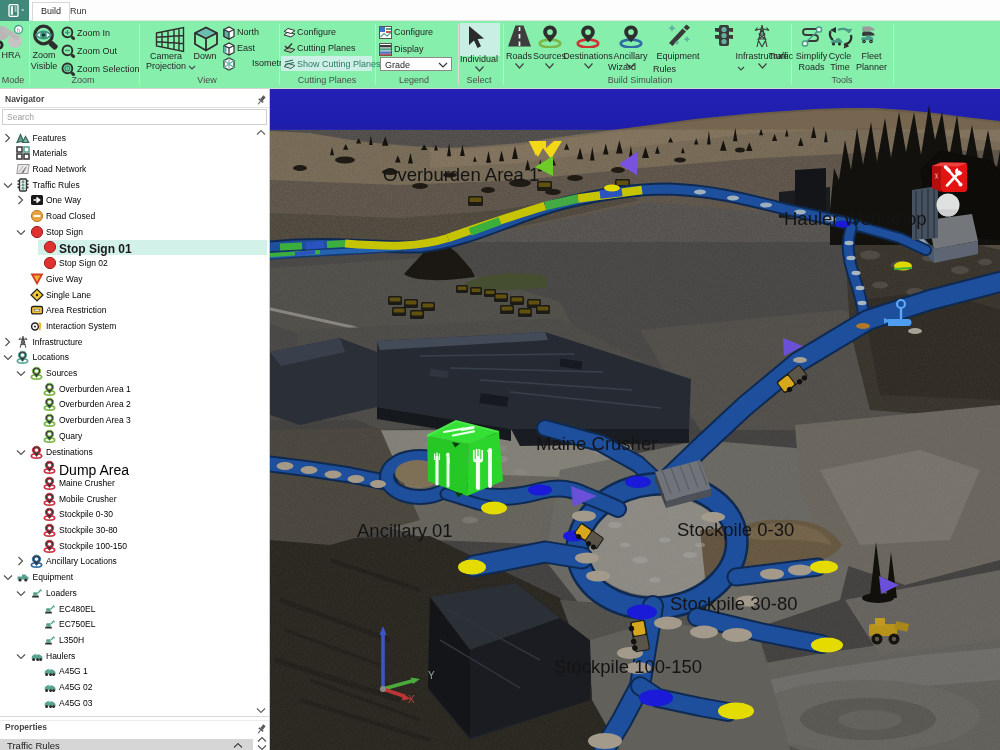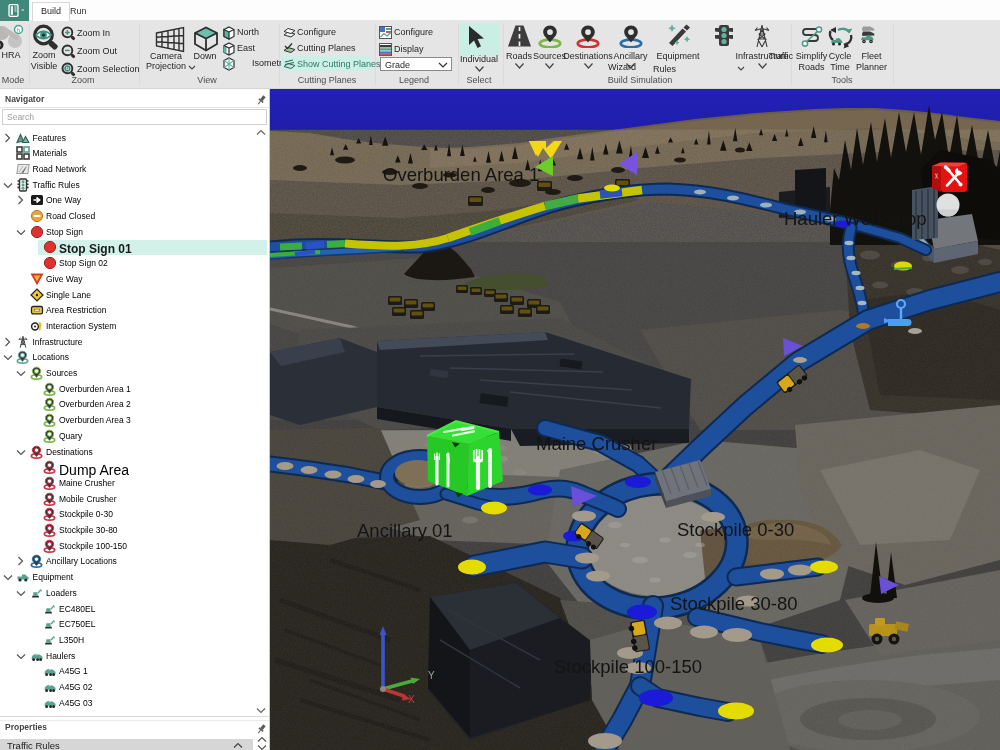--- a/index.html
+++ b/index.html
@@ -1,17 +1,17 @@
 <!DOCTYPE html>
 <html><head><meta charset="utf-8">
 <style>
 *{margin:0;padding:0;box-sizing:border-box}
 html,body{width:1000px;height:750px;overflow:hidden;font-family:"Liberation Sans",sans-serif;background:#fff}
 .abs{position:absolute}
-#ribbon{left:0;top:0;width:1000px;height:89px;background:#e5e5e5}
+#ribbon{left:0;top:0;width:1000px;height:89px;background:#86efac}
 #tabbar{left:0;top:0;width:1000px;height:21px;background:#fdfdfd;border-bottom:1px solid #e8e6e4}
 .sep{width:1px;top:24px;height:61px;background:#dcdad7}
 .glabel{font-size:9px;color:#4c4c4c;white-space:nowrap}
 .itxt{font-size:9px;color:#262626;white-space:nowrap}
 #leftpanel{left:0;top:89px;width:270px;height:661px;background:#fff;border-right:1px solid #c9c9c9}
 svg{display:block}
 </style></head>
 <body>
 
 <svg width="0" height="0" style="position:absolute">

